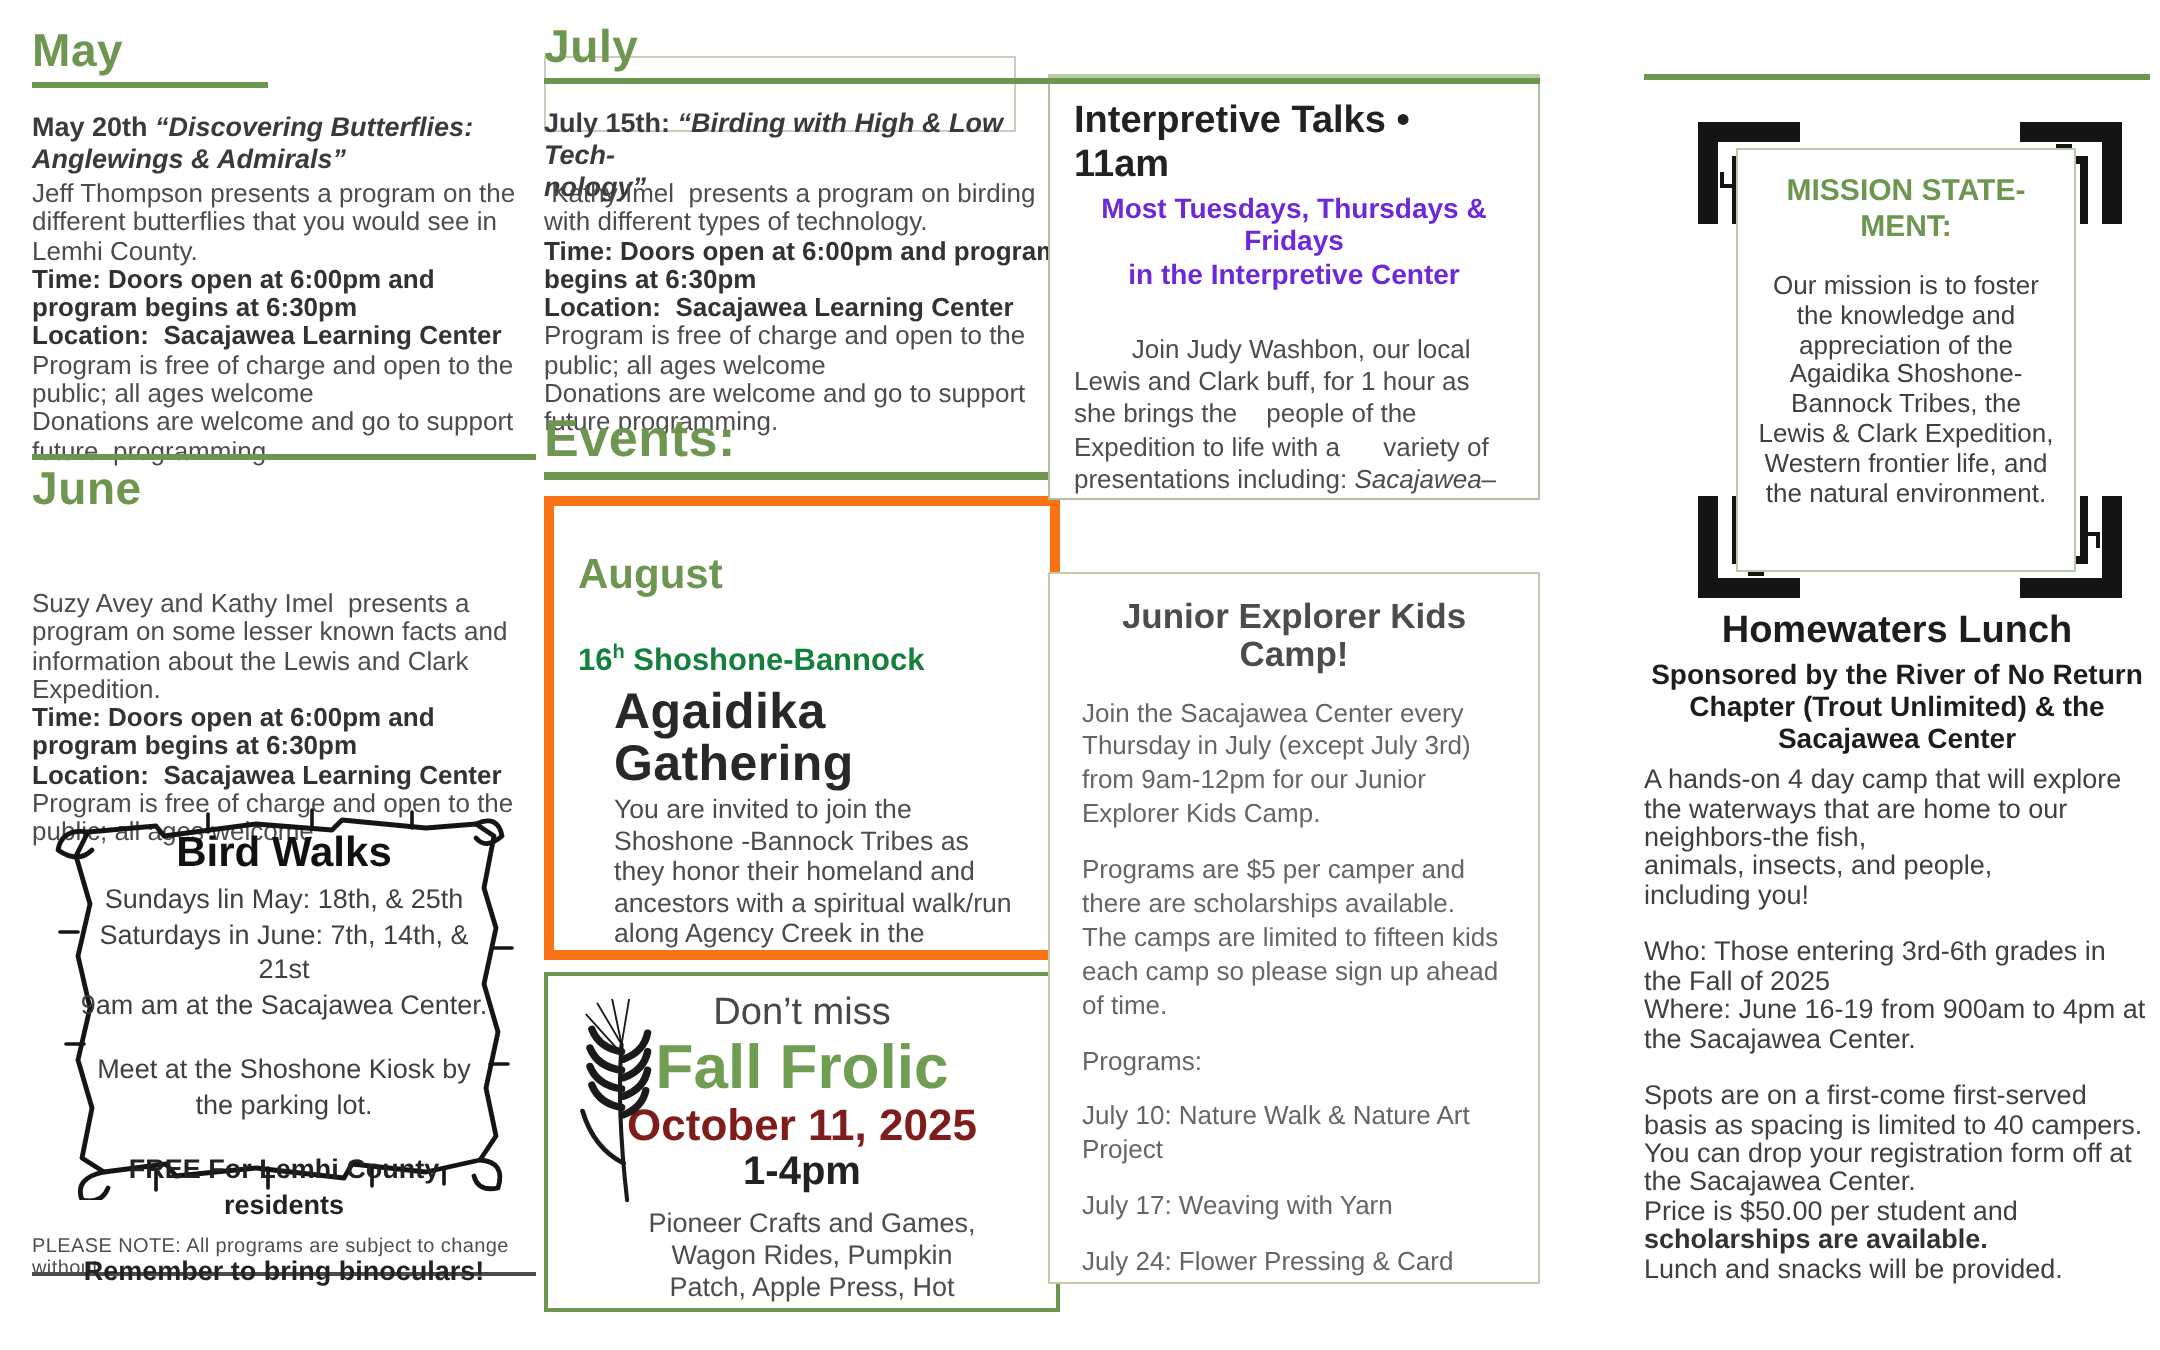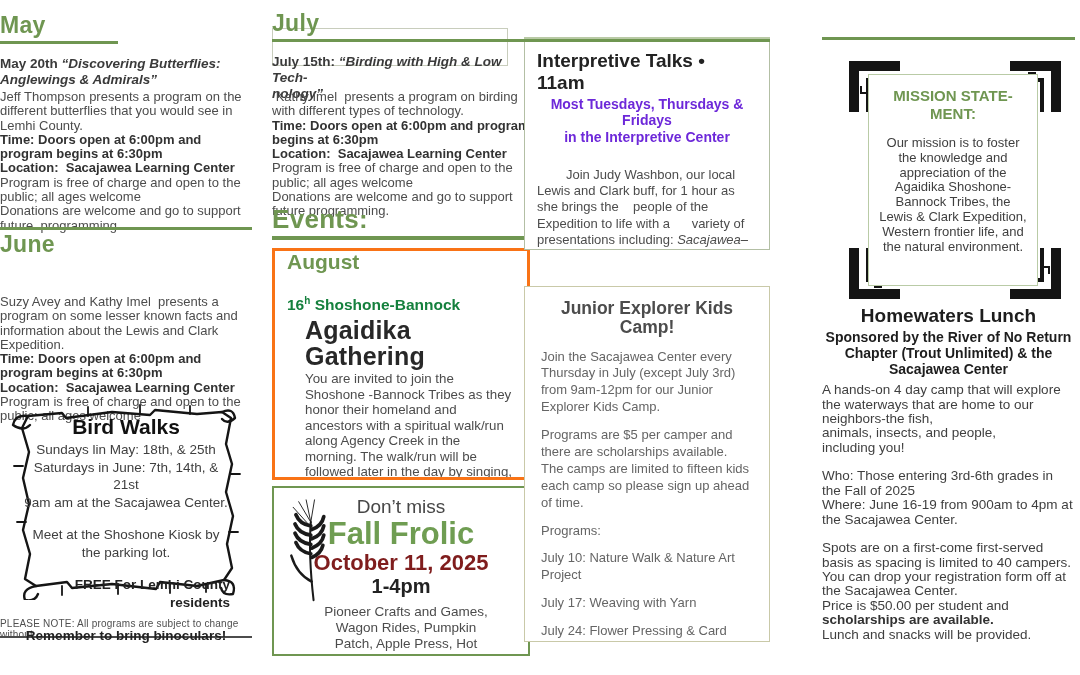--- a/index.html
+++ b/index.html
@@ -1,39 +1,39 @@
 <!DOCTYPE html>
 <html><head>
 <meta charset="utf-8">
 <style>
   html,body{margin:0;padding:0;background:#fff;}
   .page{position:relative;width:1080px;height:675px;background:#ffffff;overflow:hidden;
         font-family:"Liberation Sans",sans-serif;}
   .col{position:absolute;top:0;height:675px;}
-  #col1{left:0;width:252px;}
+  #col1{left:16px;width:252px;}
   #col2{left:272px;width:258px;}
   #col3{left:524px;width:246px;}
   #col4{left:822px;width:253px;}
   .abs{position:absolute;left:0;}
 
   .green-h{font-size:23px;font-weight:700;color:#6f9651;letter-spacing:.3px;line-height:1;}
   .u3{display:inline-block;border-bottom:3px solid #6f9651;padding-bottom:4px;}
   .fullu{display:block;border-bottom:3px solid #6f9651;padding-bottom:4px;}
   .sep{border-top:3px solid #6f9651;width:100%;}
 
   .evt-t{font-size:13.5px;font-weight:700;color:#3a3a3a;line-height:1.2;}
   .q{font-style:italic;}
   .preline{white-space:pre-line;}
   .bp{font-size:13px;line-height:1.1;color:#4c4c4c;margin:0;white-space:pre-wrap;}
   .b{font-weight:700;color:#323232;}
 
   .ghost{border:1px solid #c8cdbc;}
 
   
-  .augbox{border:3px solid #f97316;box-sizing:border-box;padding:0 12px;overflow:hidden;background:#fff;}
+  .augbox{border:5px solid #f97316;box-sizing:border-box;padding:24px 12px;overflow:hidden;background:#fff;}
   .aug-h{font-size:21px;font-weight:700;color:#6f9651;line-height:1;}
   .aug-date{font-size:15.5px;font-weight:700;color:#15803d;margin-top:24px;line-height:1;}
   .aug-date sup{font-size:10px;}
   .aug-title{font-size:25px;font-weight:700;color:#282828;margin:4px 0 2px 18px;line-height:1.05;letter-spacing:.2px;}
   .aug-body{font-size:13.3px;line-height:1.17;color:#4c4c4c;margin:2px 0 0 18px;white-space:pre-wrap;}
 
   
   .frolic{border:2px solid #6f9651;box-sizing:border-box;text-align:center;overflow:hidden;background:#fff;}
   .fr-dont{font-size:19px;color:#474747;margin-top:8px;}
   .fr-title{font-size:31px;font-weight:700;color:#6f9d52;line-height:1.05;}
@@ -145,21 +145,21 @@
           <path d="M231,72 L240,72" stroke-width="1.8"></path>
           <path d="M229,130 L238,130" stroke-width="1.8"></path>
         </g>
       </svg>
       <div class="bw-inner">
         <div class="bw-title">Bird Walks</div>
         <div class="bw-l" style="margin-top:4px;">Sundays lin May: 18th, &amp; 25th</div>
         <div class="bw-l">Saturdays in June: 7th, 14th, &amp; 21st</div>
         <div class="bw-l">9am am at the Sacajawea Center.</div>
         <div class="bw-l" style="margin-top:15px;">Meet at the Shoshone Kiosk by the parking lot.</div>
-        <div class="bw-b" style="margin-top:15px;text-align:right;">FREE For Lemhi County residents</div>
+        <div class="bw-b" style="margin-top:15px;">FREE For Lemhi County residents</div>
         <div class="bw-b" style="margin-top:16px;">Remember to bring binoculars!</div>
       </div>
     </div>
 
     <div class="abs note" style="top:618px;width:252px;">PLEASE NOTE: All programs are subject to change without</div>
     <div class="abs noteline" style="top:636px;"></div>
   </div>
 
   <div class="col" id="col2">
     <div class="abs ghost" style="top:28px;left:0;width:234px;height:36px;"></div>

